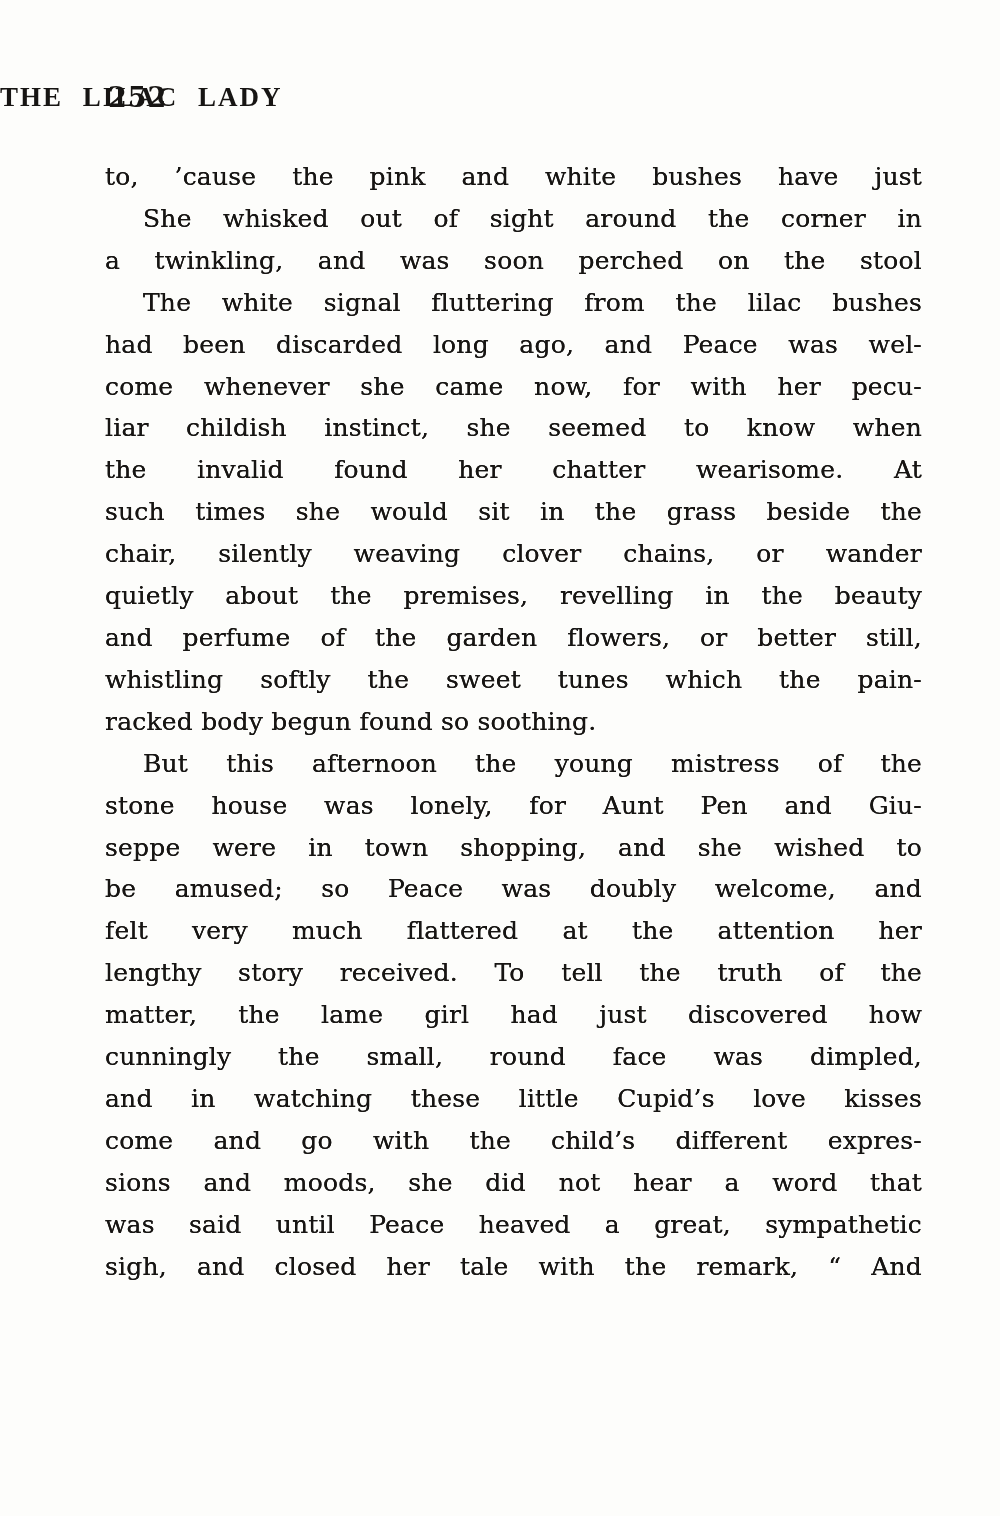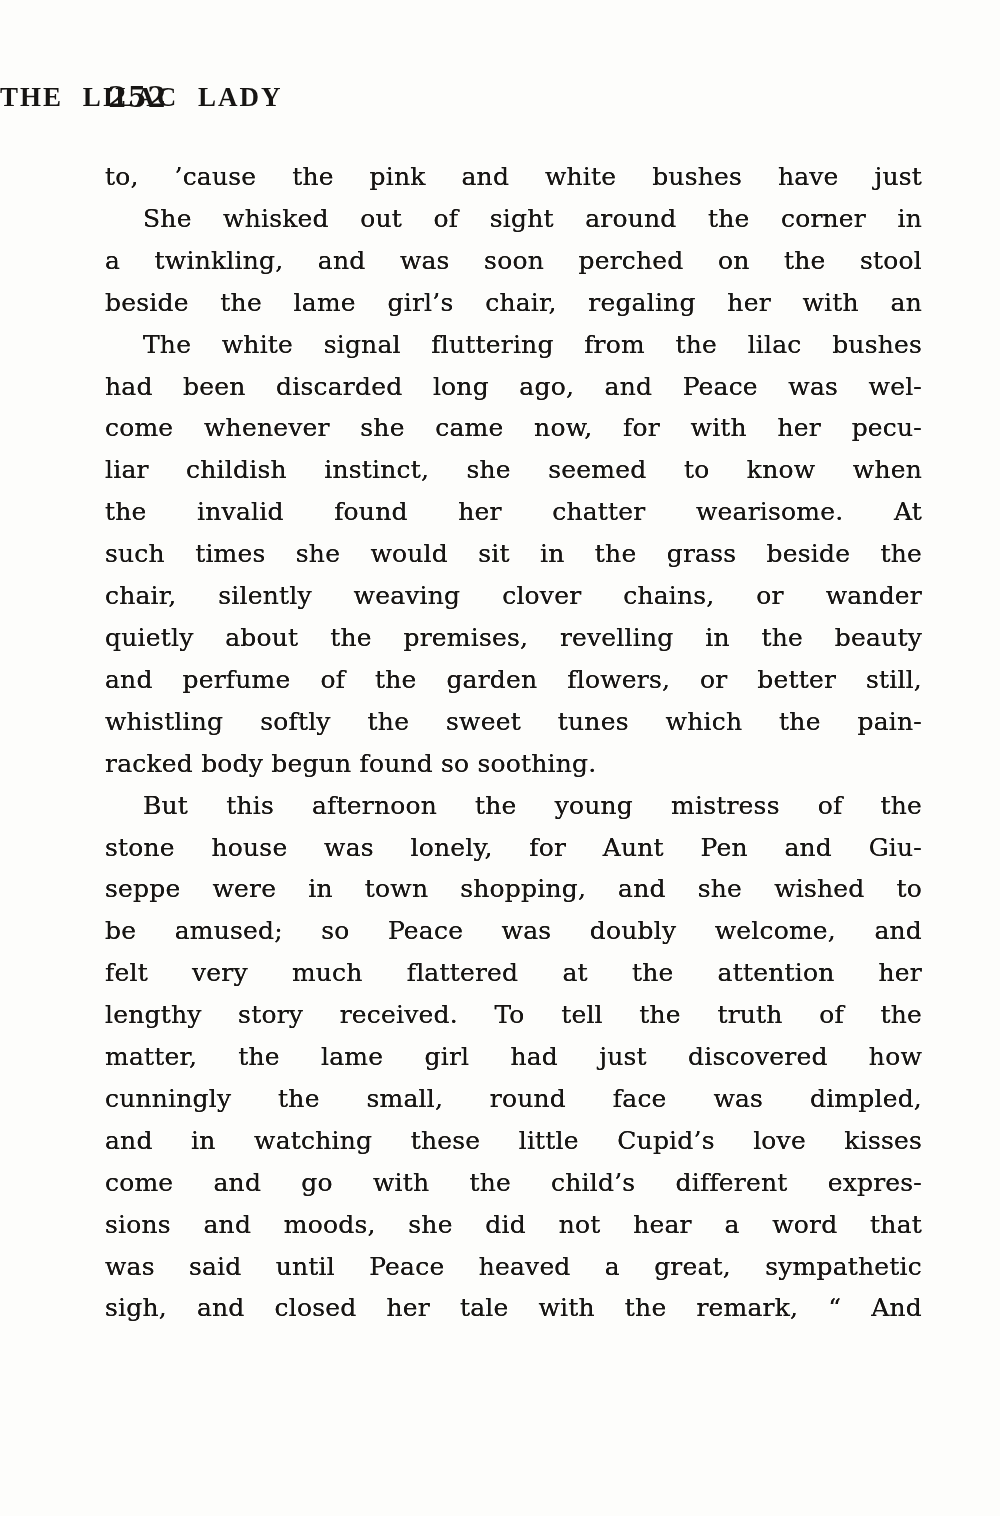--- a/index.html
+++ b/index.html
@@ -78,21 +78,20 @@
     <span class="page-number">252</span>
     <span class="running-title">THE LILAC LADY</span>
   </div>
   <div class="text-block">
       <div class="paragraph">
         <div class="line">to, ’cause the pink and white bushes have just</div>
       </div>
       <div class="paragraph">
         <div class="line indent">She whisked out of sight around the corner in</div>
         <div class="line">a twinkling, and was soon perched on the stool</div>
-        <div class="line">beside the lame girl’s chair, regaling her with an</div>
       </div>
       <div class="paragraph">
         <div class="line indent">The white signal fluttering from the lilac bushes</div>
         <div class="line">had been discarded long ago, and Peace was wel-</div>
         <div class="line">come whenever she came now, for with her pecu-</div>
         <div class="line">liar childish instinct, she seemed to know when</div>
         <div class="line">the invalid found her chatter wearisome. At</div>
         <div class="line">such times she would sit in the grass beside the</div>
         <div class="line">chair, silently weaving clover chains, or wander</div>
         <div class="line">quietly about the premises, revelling in the beauty</div>

